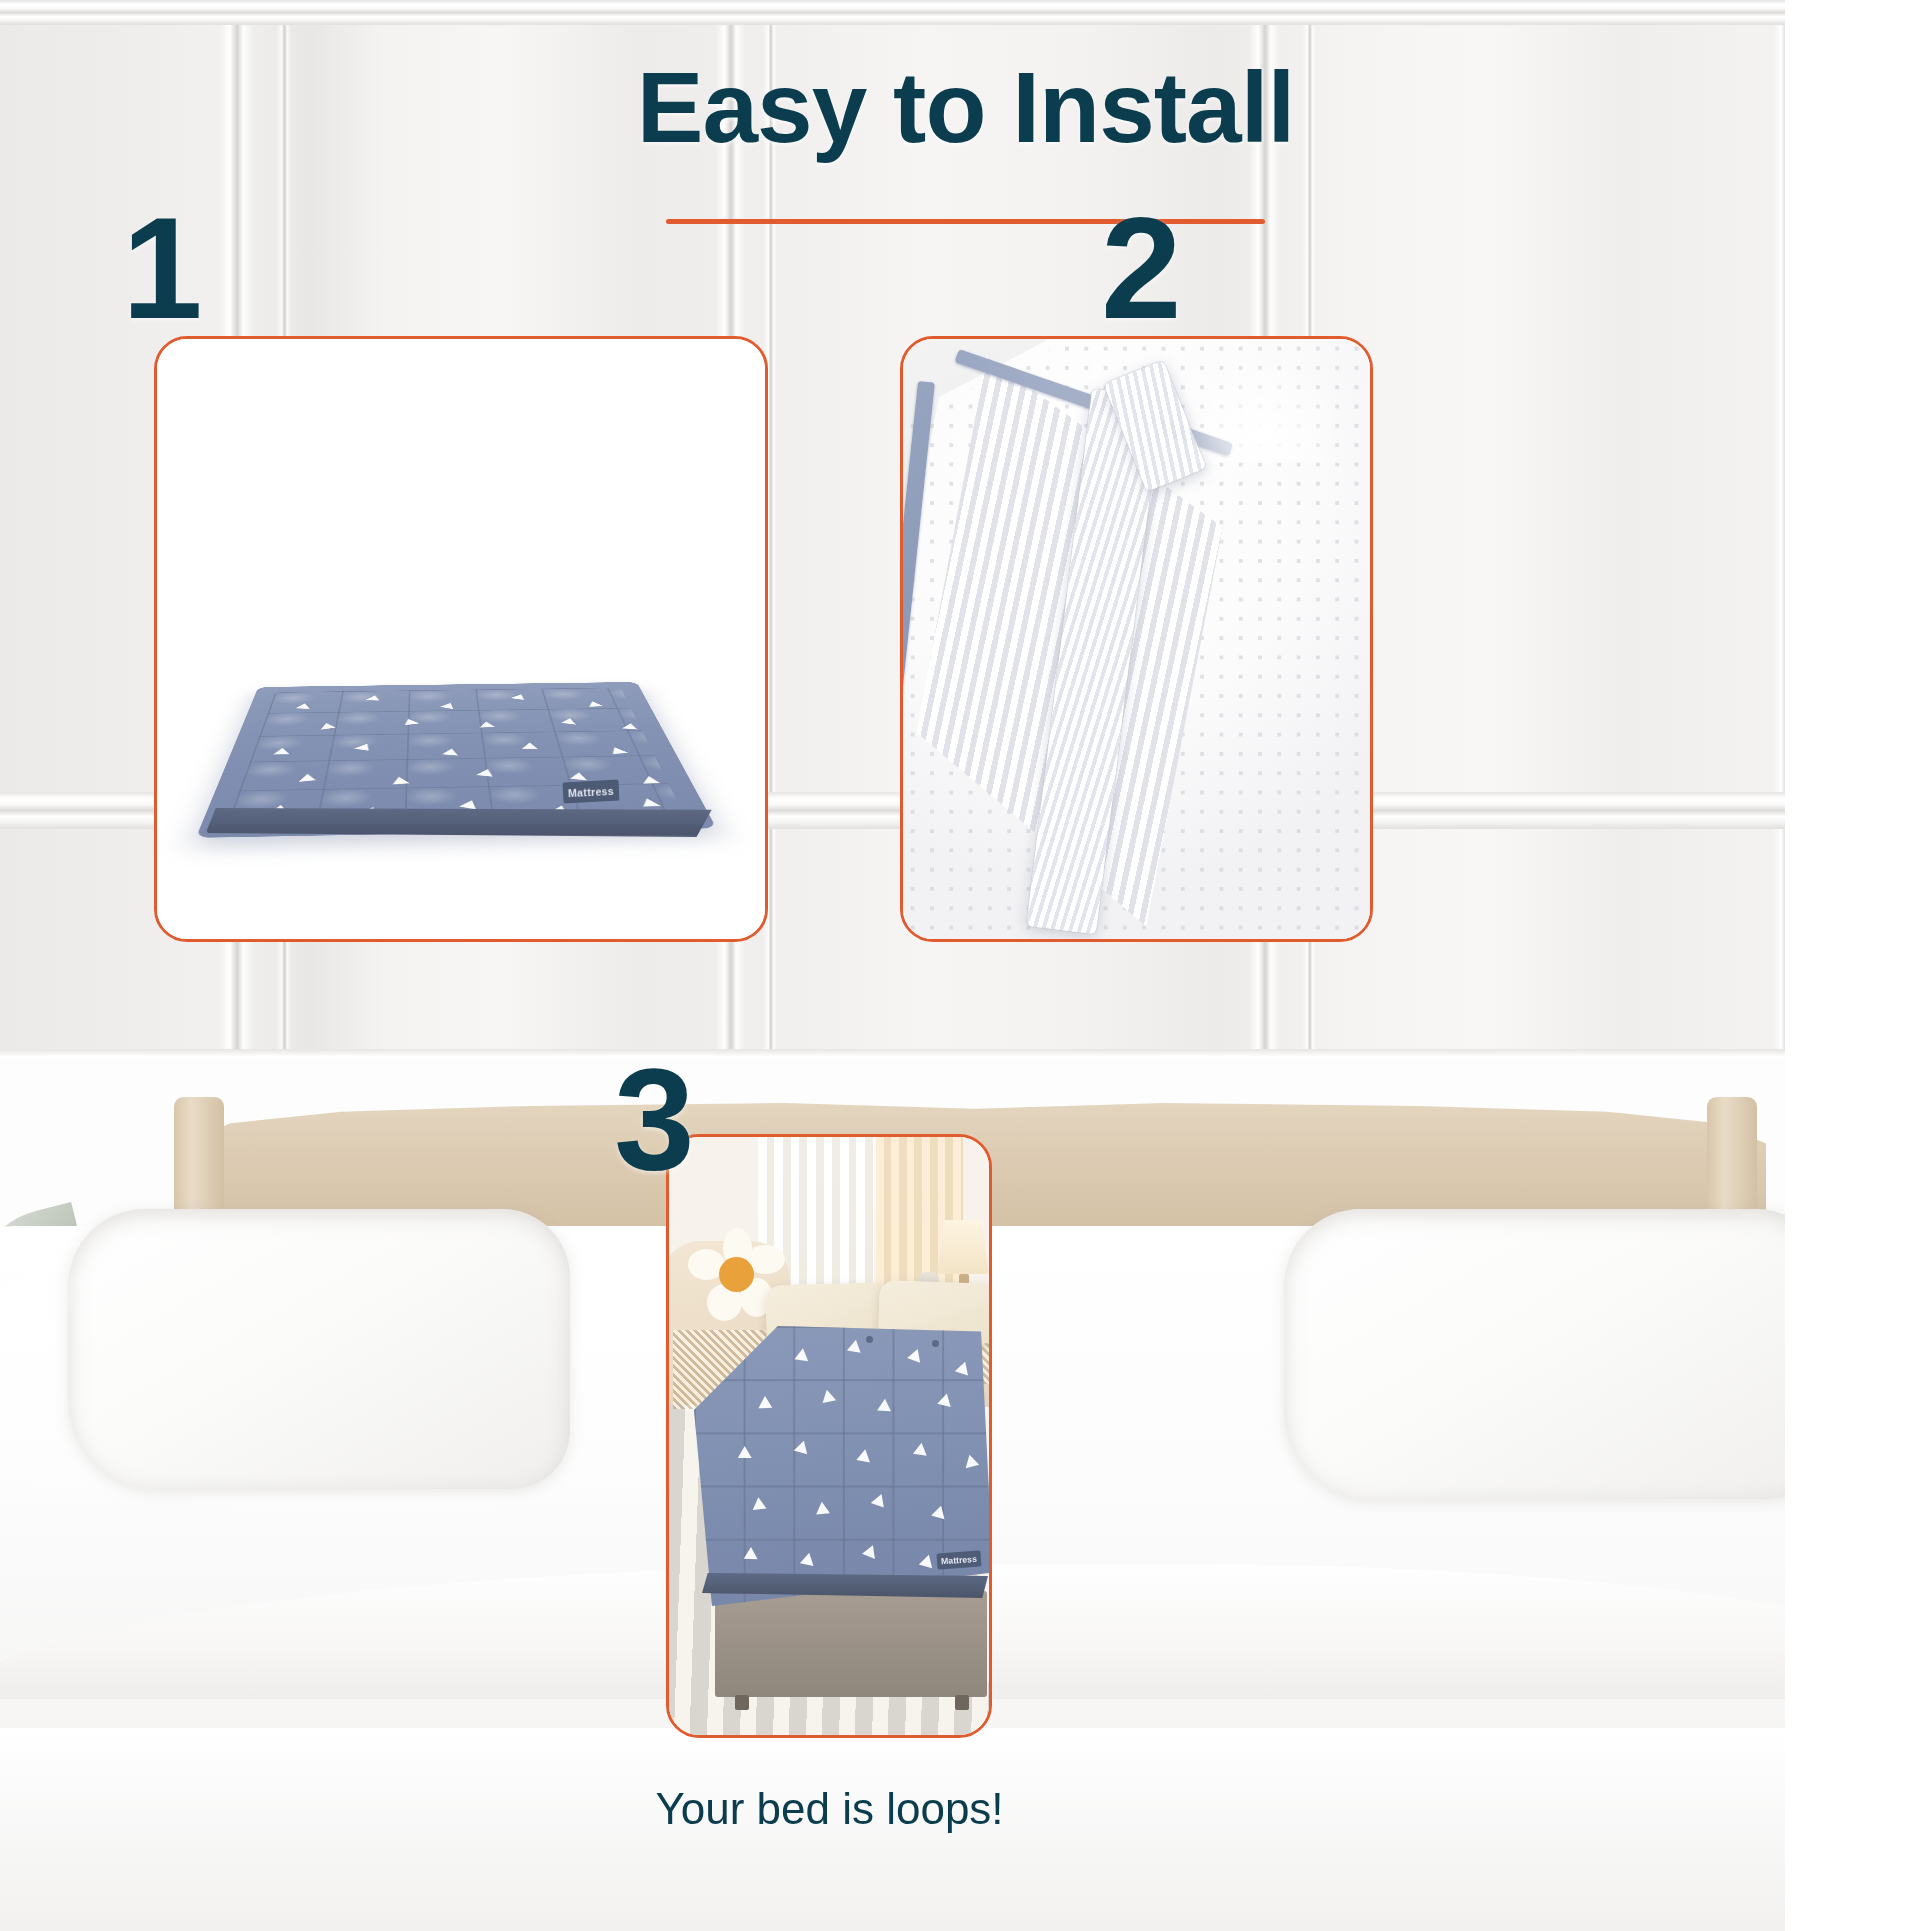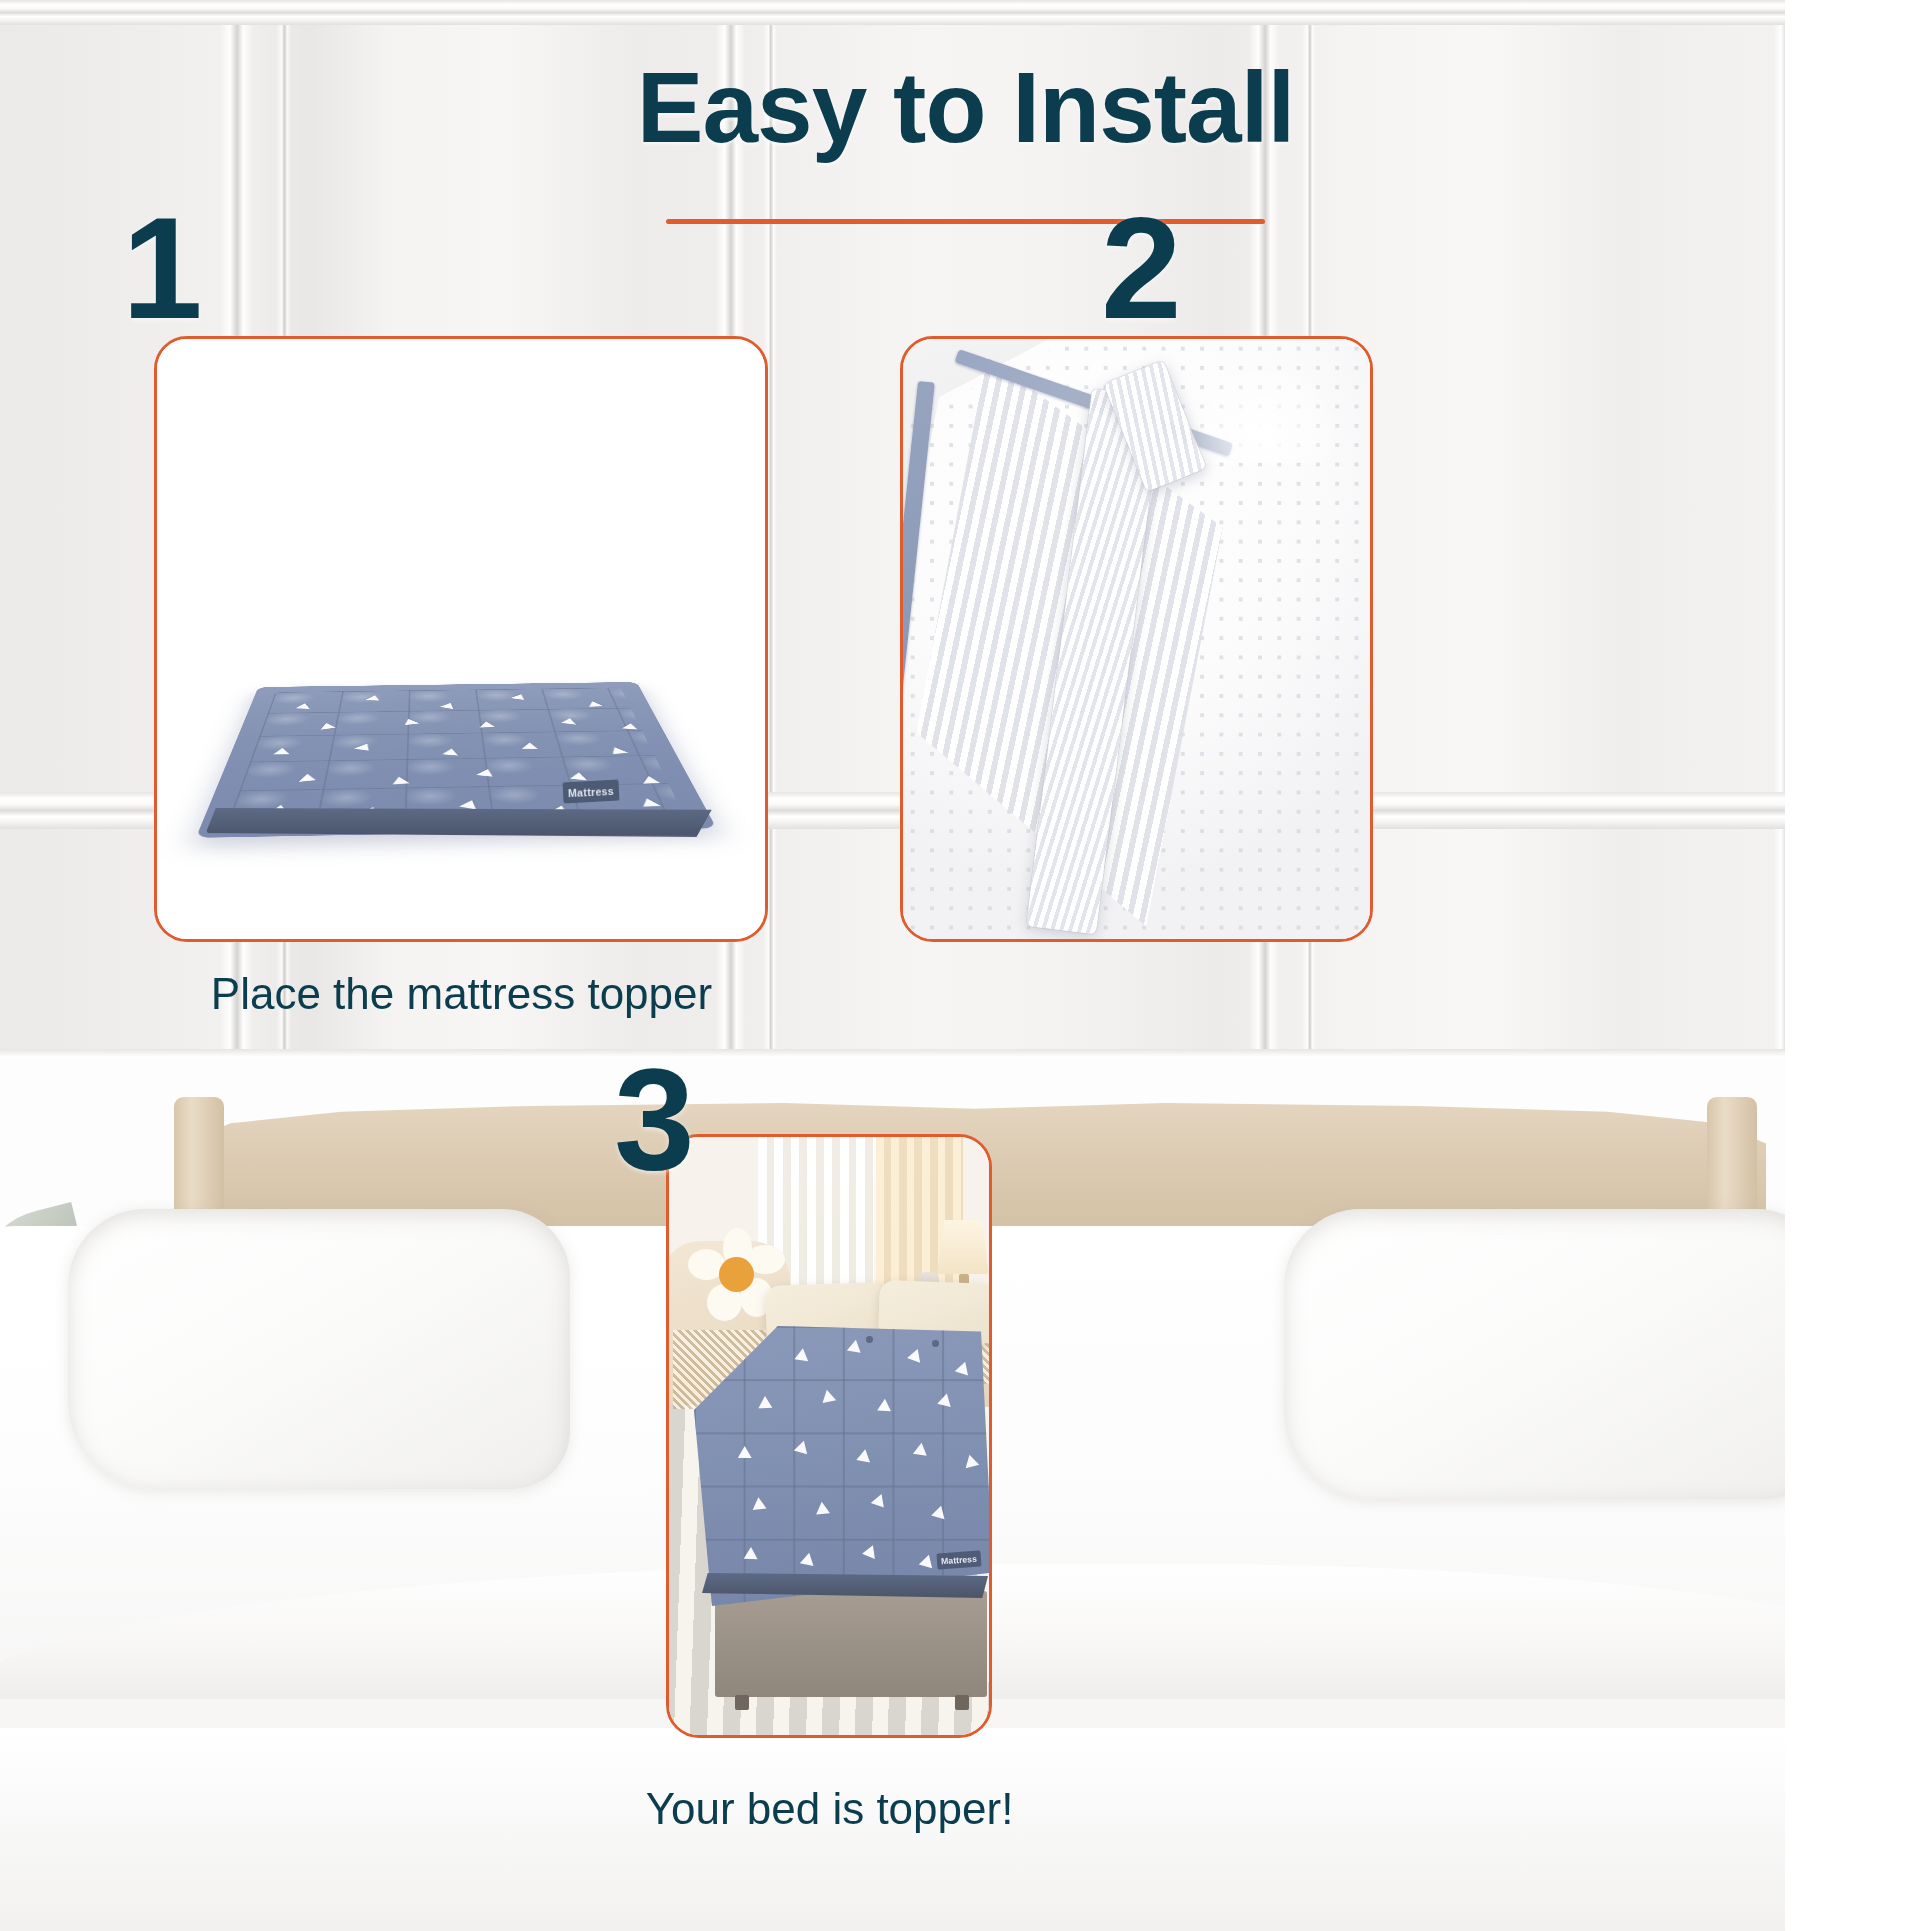--- a/index.html
+++ b/index.html
@@ -418,21 +418,20 @@
         <div class="topper-side" style="left:7.7px; top:361px; width:506px; height:29px;
                     clip-path:polygon(2% 0, 100% 6%, 97% 100%, 0 86%);"></div>
       </div>
 
       <div class="brand-tag" style="left:406px; top:442px; width:56px; height:21px;">Mattress</div>
     </div>
   </div>
 
   <div class="step-num" style="left:122px; top:203px; width:116px; text-align:left;">1</div>
 
-  <div class="caption" style="left:58px; top:969px; width:807px;">Place the mattress topper</div>
 
   <div class="card" style="left:900px; top:336px; width:473px; height:606px;">
     <div class="card-photo">
       <div class="p2-bg"></div>
 
       <div class="fab-sheet" style="left:-29px; top:-39px; width:541px; height:695px;
                   clip-path:polygon(12% 14%, 46% 0, 100% 0, 100% 100%, 6% 100%, 0 62%);"></div>
       <div class="fab-dots" style="clip-path:polygon(0 14%, 36% 0, 100% 0, 100% 100%, 0 100%);"></div>
 
       <div class="fab-ribs" style="left:13.5px; top:17.4px; width:319px; height:570px;
@@ -537,16 +536,16 @@
 
       <div class="p3-brand" style="left:268px; top:415px; width:44px; height:16.4px;">Mattress</div>
 
       <div class="p3-dot" style="left:197px; top:199px; width:6.8px; height:6.8px;"></div>
       <div class="p3-dot" style="left:263px; top:203px; width:6.8px; height:6.8px;"></div>
     </div>
   </div>
 
   <div class="step-num" style="left:614px; top:1054px; width:116px; text-align:left;">3</div>
 
-  <div class="caption" style="left:540px; top:1784px; width:579px;">Your bed is topper!</div>
+  <div class="caption" style="left:540px; top:1784px; width:579px;">Your bed is loops!</div>
 
 </div>
 
 
 </body></html>

